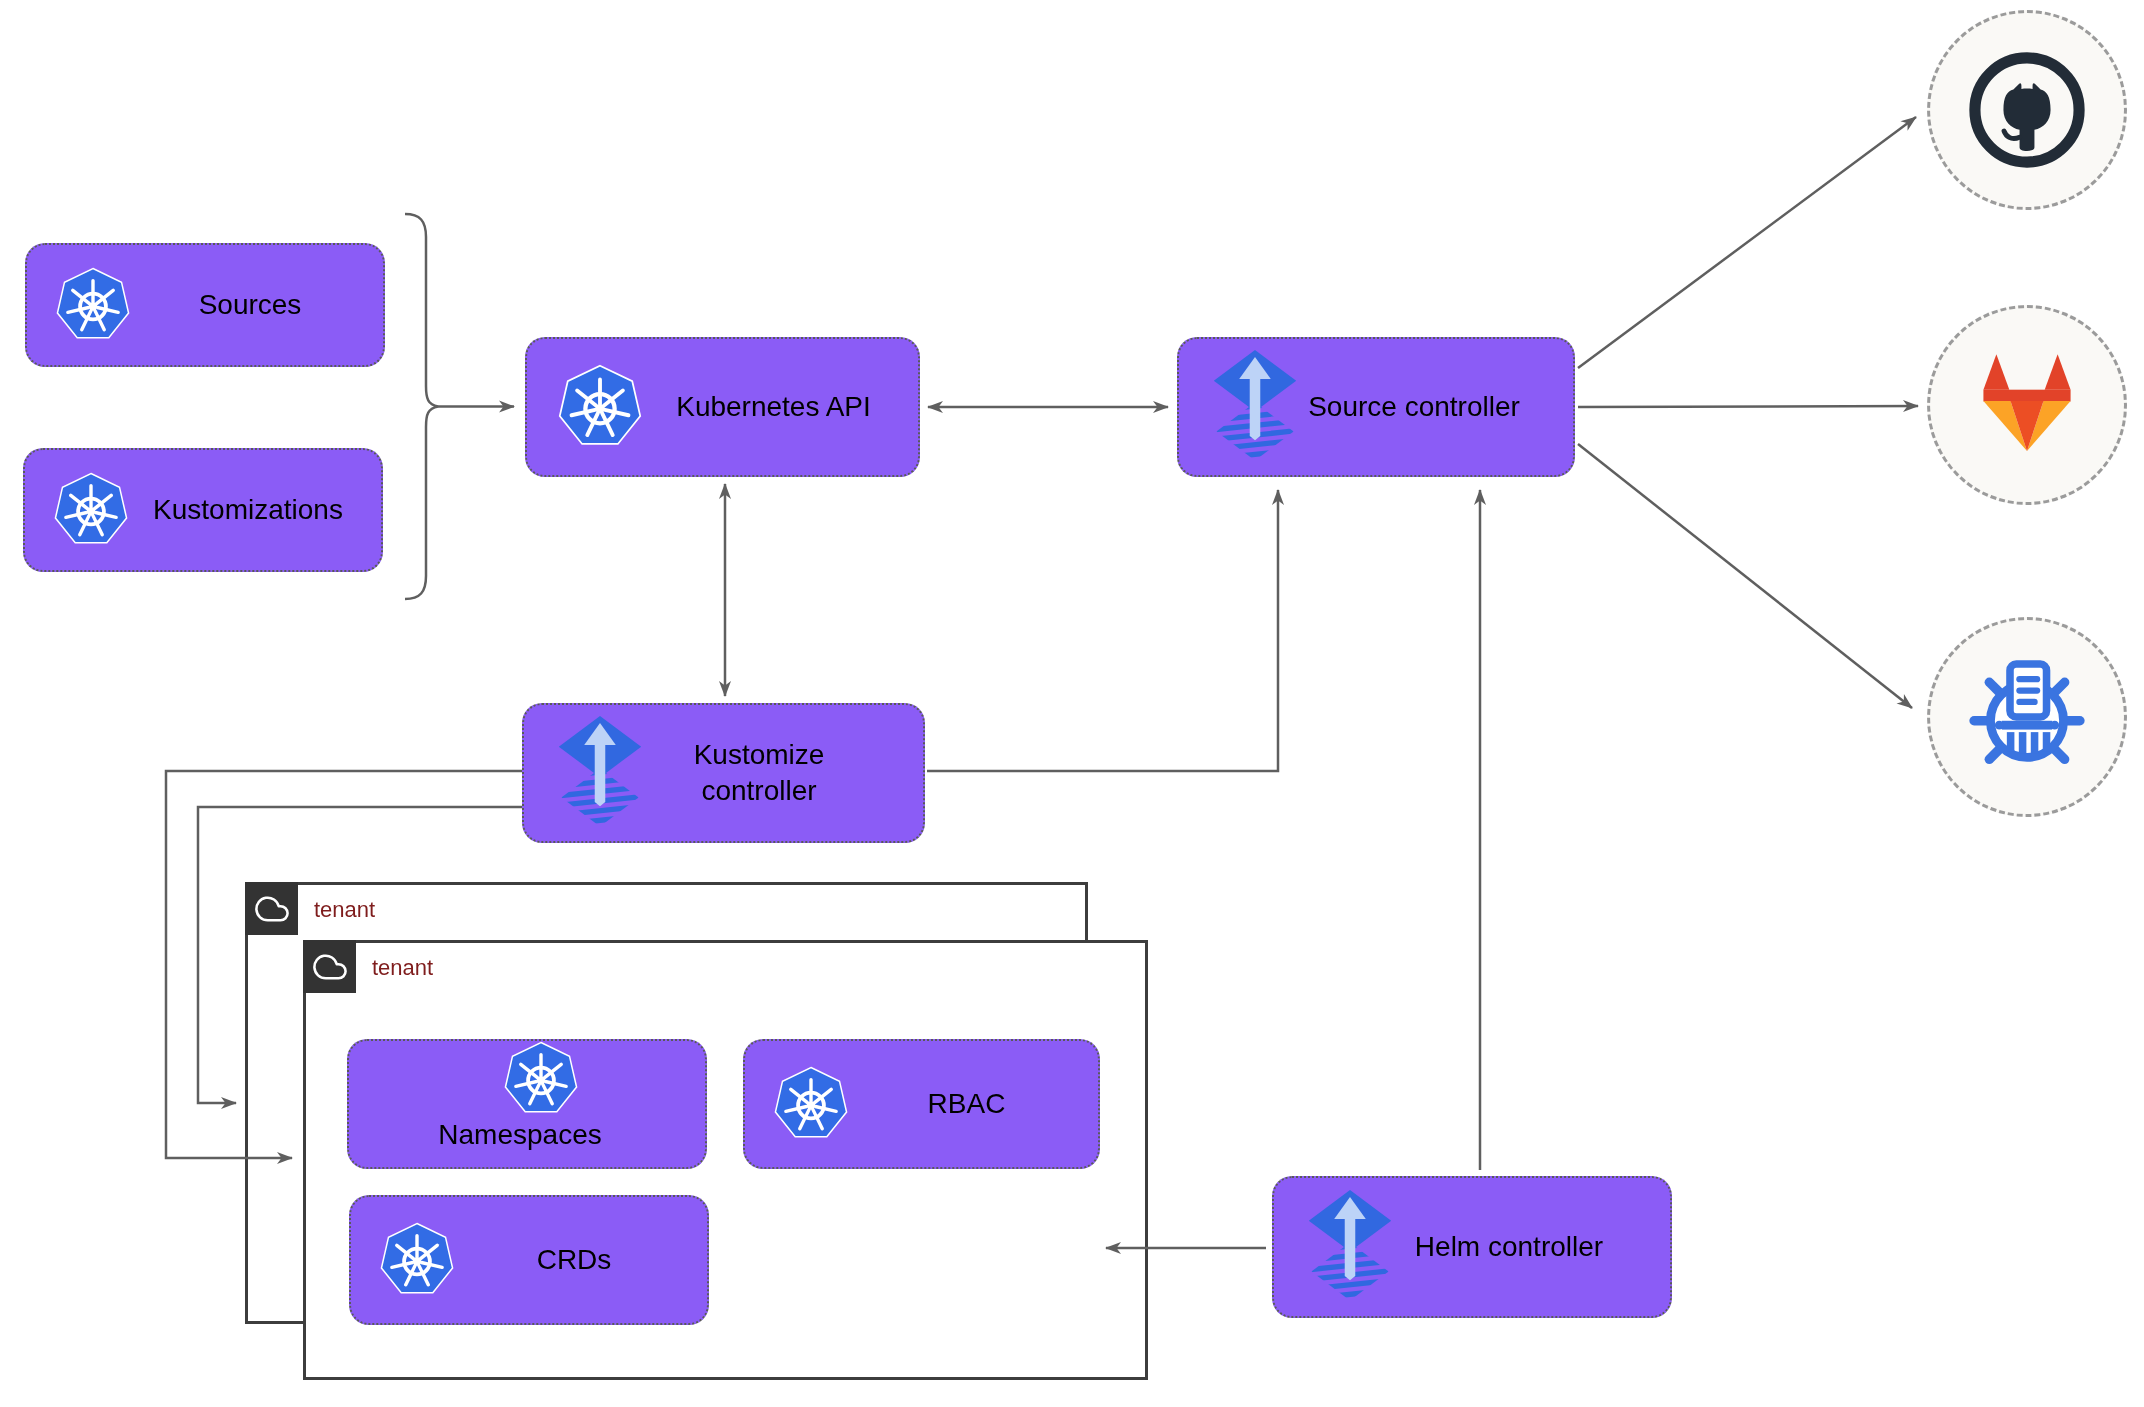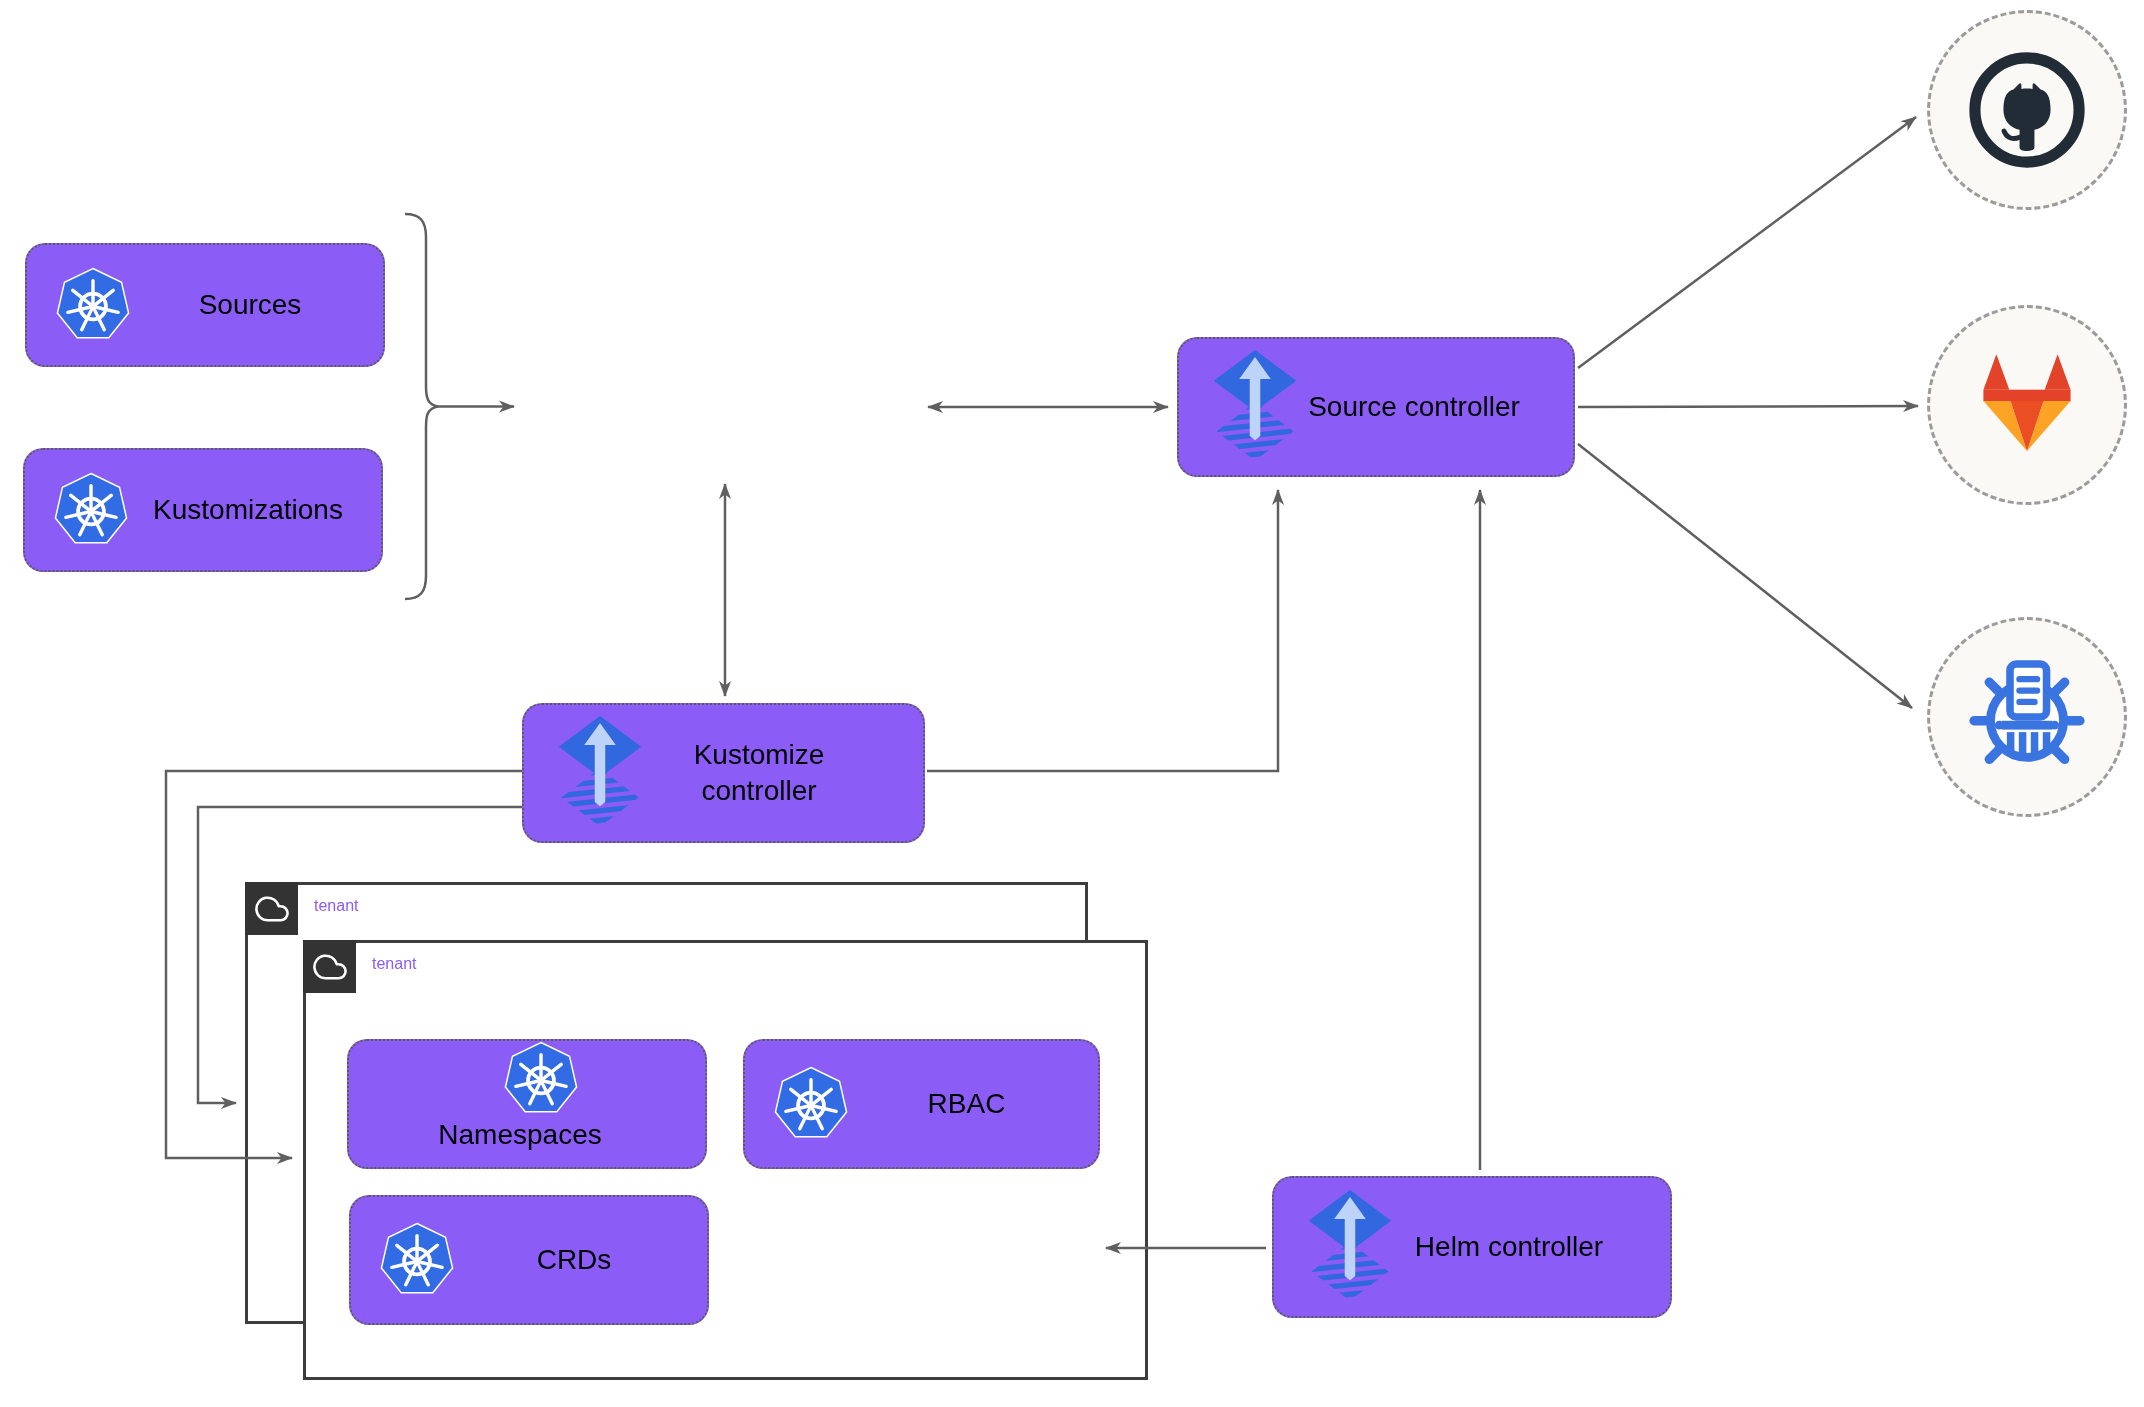--- a/index.html
+++ b/index.html
@@ -11,21 +11,21 @@
   
   .node{position:absolute;background:#8b5cf6;border:2px dotted #595959;border-radius:20px;
         display:flex;align-items:center;box-sizing:border-box;z-index:3;}
   .node .nlabel{flex:1;text-align:center;font-size:28px;line-height:1.3;padding-right:14px;}
   .node .icon-wrap{flex:0 0 auto;display:flex;align-items:center;justify-content:center;}
 
   
   .tenant{position:absolute;background:#ffffff;border:3px solid #3d3d3d;box-sizing:border-box;z-index:2;}
   .tenant-header{position:absolute;left:-3px;top:-3px;width:53px;height:53px;background:#333333;
                  display:flex;align-items:center;justify-content:center;}
-  .tenant-label{position:absolute;left:66px;top:12px;font-size:16px;color:#8b5cf6;}
+  .tenant-label{position:absolute;left:66px;top:12px;font-size:22px;color:#7f1d1d;}
 
   
   .ext-circle{position:absolute;width:200px;height:200px;border-radius:50%;
               border:3px dashed #9b9b9b;background:#faf9f6;box-sizing:border-box;
               display:flex;align-items:center;justify-content:center;z-index:3;}
 
   svg.connectors{position:absolute;left:0;top:0;z-index:5;pointer-events:none;}
   .hidden-defs{position:absolute;width:0;height:0;overflow:hidden;}
 </style>
 </head>
@@ -165,20 +165,28 @@
 
   <div class="node" style="left:23px;top:448px;width:360px;height:124px;">
     <span class="icon-wrap" style="margin-left:28px;">
       <svg width="76" height="76" viewBox="0 0 100 100">
           <use href="#ic-k8s"></use>
         </svg>
     </span>
     <span class="nlabel">Kustomizations</span>
   </div>
 
+  <div class="node" style="left:525px;top:337px;width:395px;height:140px;">
+    <span class="icon-wrap" style="margin-left:30px;">
+      <svg width="86" height="86" viewBox="0 0 100 100">
+          <use href="#ic-k8s"></use>
+        </svg>
+    </span>
+    <span class="nlabel">Kubernetes API</span>
+  </div>
 
   <div class="node" style="left:1177px;top:337px;width:398px;height:140px;">
     <span class="icon-wrap" style="margin-left:32px;">
       <svg width="88" height="114" viewBox="0 0 100 130">
           <use href="#ic-flux"></use>
         </svg>
     </span>
     <span class="nlabel" style="max-width:230px;">Source controller</span>
   </div>
 

